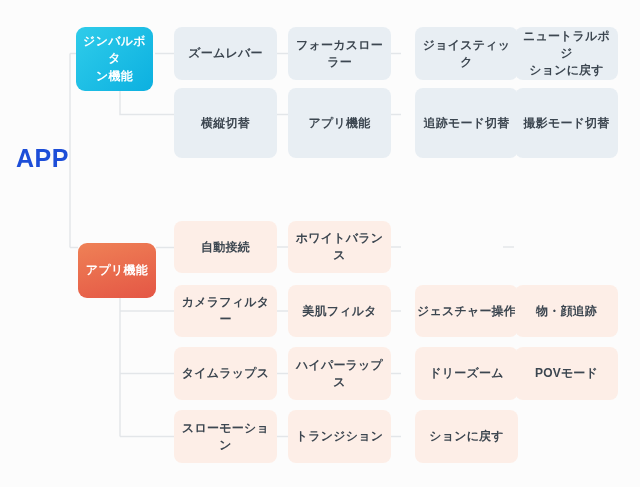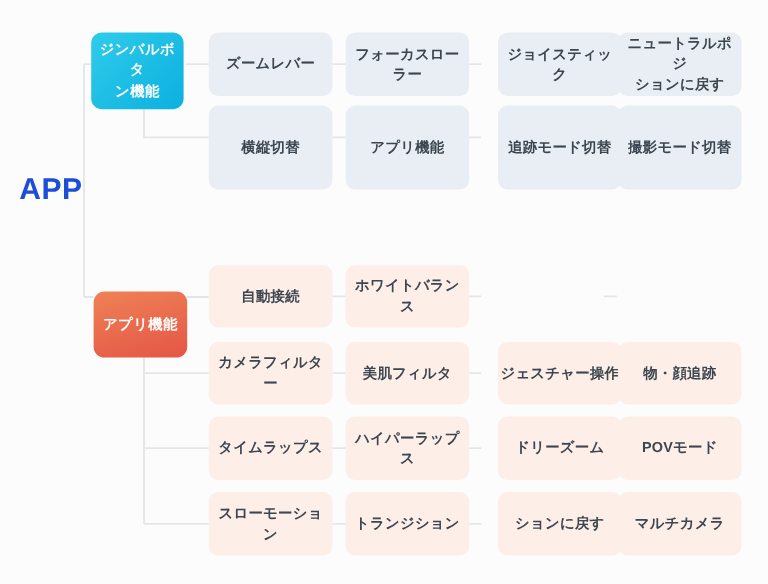--- a/index.html
+++ b/index.html
@@ -80,15 +80,14 @@
   <div class="node peach c4 ar2">物・顔追跡</div>
 
   <div class="node peach c1 ar3">タイムラップス</div>
   <div class="node peach c2 ar3">ハイパーラップス</div>
   <div class="node peach c3 ar3">ドリーズーム</div>
   <div class="node peach c4 ar3">POVモード</div>
 
   <div class="node peach c1 ar4">スローモーション</div>
   <div class="node peach c2 ar4">トランジション</div>
   <div class="node peach c3 ar4">ションに戻す</div>
-  <div class="node peach c4 ar4">マルチカメラ</div>
 
 </div>
 
 </body></html>

